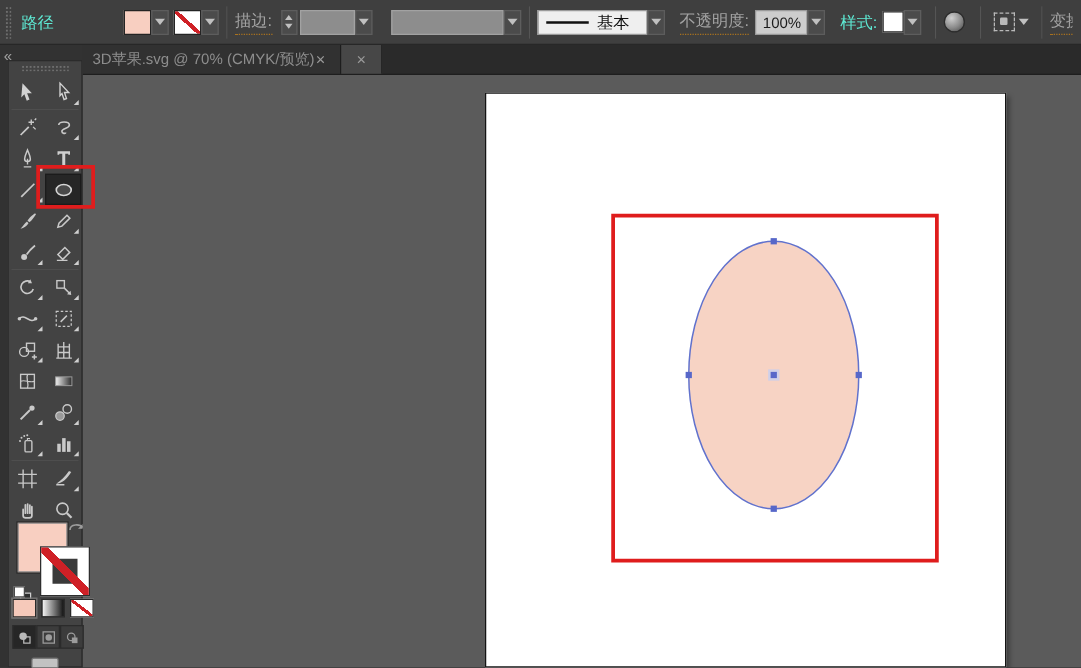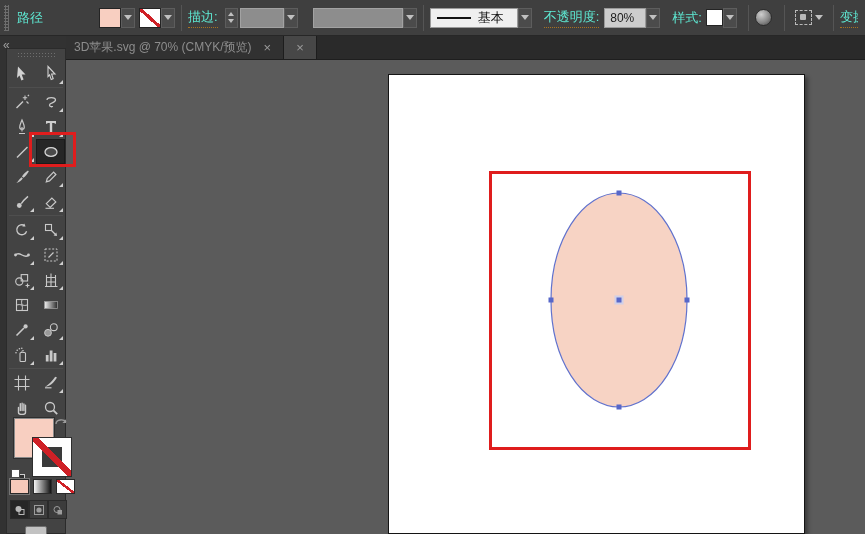--- a/index.html
+++ b/index.html
@@ -8,21 +8,21 @@
   .abs { position:absolute; }
   #stage { position:relative; width:865px; height:534px; }
 
   
   #control-bar { left:0; top:0; width:865px; height:36px; background:#3f3f3f;
     border-bottom:1px solid #272727; display:flex; align-items:center; padding-left:4px; }
   .vgrip { width:5px; height:26px; margin-right:8px;
     background-image:radial-gradient(#6e6e6e 1px, transparent 1.1px);
     background-size:3px 3px; }
   .cb-label { color:#5eead4; font-size:13px; }
-  .orange-link { color:#5eead4; font-size:13px; border-bottom:1px dotted #a8721f;
+  .orange-link { color:#a3a3a3; font-size:13px; border-bottom:1px dotted #a8721f;
     padding-bottom:1px; cursor:pointer; }
   .swatch-box { width:22px; height:20px; border:1px solid #242424; }
   .dd-btn { width:14px; height:20px; background:#4b4b4b; border:1px solid #5d5d5d;
     display:flex; align-items:center; justify-content:center; }
   .dd-tri { width:0; height:0; border-left:4px solid transparent;
     border-right:4px solid transparent; border-top:5px solid #c0c0c0; }
   .gray-field { height:20px; background:#8d8d8d; border:1px solid #a2a2a2; }
   .none-slash { background:
     linear-gradient(to top right, transparent 44%, #cf2026 44%, #cf2026 56%, transparent 56%),
     #ffffff; }
@@ -43,21 +43,21 @@
     background:radial-gradient(circle at 35% 30%, #cfcfcf, #8a8a8a 55%, #4c4c4c 95%);
     border:1px solid #2c2c2c; }
   .sel-sim { width:17px; height:15px; border:1px dashed #b9b9b9; position:relative; }
   .sel-sim::after { content:""; position:absolute; left:4px; top:3px; width:6px; height:6px;
     background:#b9b9b9; border-radius:1px; }
   #transform-link { white-space:nowrap; overflow:hidden; width:18px; }
 
   
   #tab-bar { left:0; top:36px; width:865px; height:24px; background:#2a2a2a;
     display:flex; align-items:stretch; padding-left:62px; border-bottom:1px solid #1e1e1e; }
-  .tab { display:flex; align-items:center; gap:12px; padding:0 12px; font-size:12px;
+  .tab { display:flex; align-items:center; gap:1px; padding:0 12px; font-size:12px;
     border-right:1px solid #1d1d1d; cursor:pointer; }
   .tab.inactive { background:#313131; color:#8d8d8d; }
   .tab.active { background:#474747; color:#cccccc; }
   .tab-close { font-size:13px; color:#9a9a9a; line-height:1; }
 
   
   #dock { left:0; top:36px; width:66px; height:498px; background:#323232; }
   #collapse-btn { left:3px; top:2px; color:#a0a0a0; font-size:12px; letter-spacing:-1px; }
   #tools-panel { position:absolute; left:6px; top:12px; width:60px; height:486px;
     background:#434343; border:1px solid #2b2b2b; }
@@ -150,21 +150,21 @@
     <div class="sep"></div>
     <div class="style-field" style="width:88px;">
       <div class="stroke-line"></div>
       <span>基本</span>
     </div>
     <div class="dd-btn">
         <div class="dd-tri"></div>
       </div>
 
     <span class="orange-link" style="margin-left:12px;">不透明度:</span>
-    <div class="light-field" style="width:42px;margin-left:5px;">80%</div>
+    <div class="light-field" style="width:42px;margin-left:5px;">100%</div>
     <div class="dd-btn">
         <div class="dd-tri"></div>
       </div>
 
     <span class="cb-label" style="margin-left:12px;">样式:</span>
     <div class="swatch-box" style="margin-left:4px;background:#fff;width:17px;height:17px;"></div>
     <div class="dd-btn">
         <div class="dd-tri"></div>
       </div>
 

